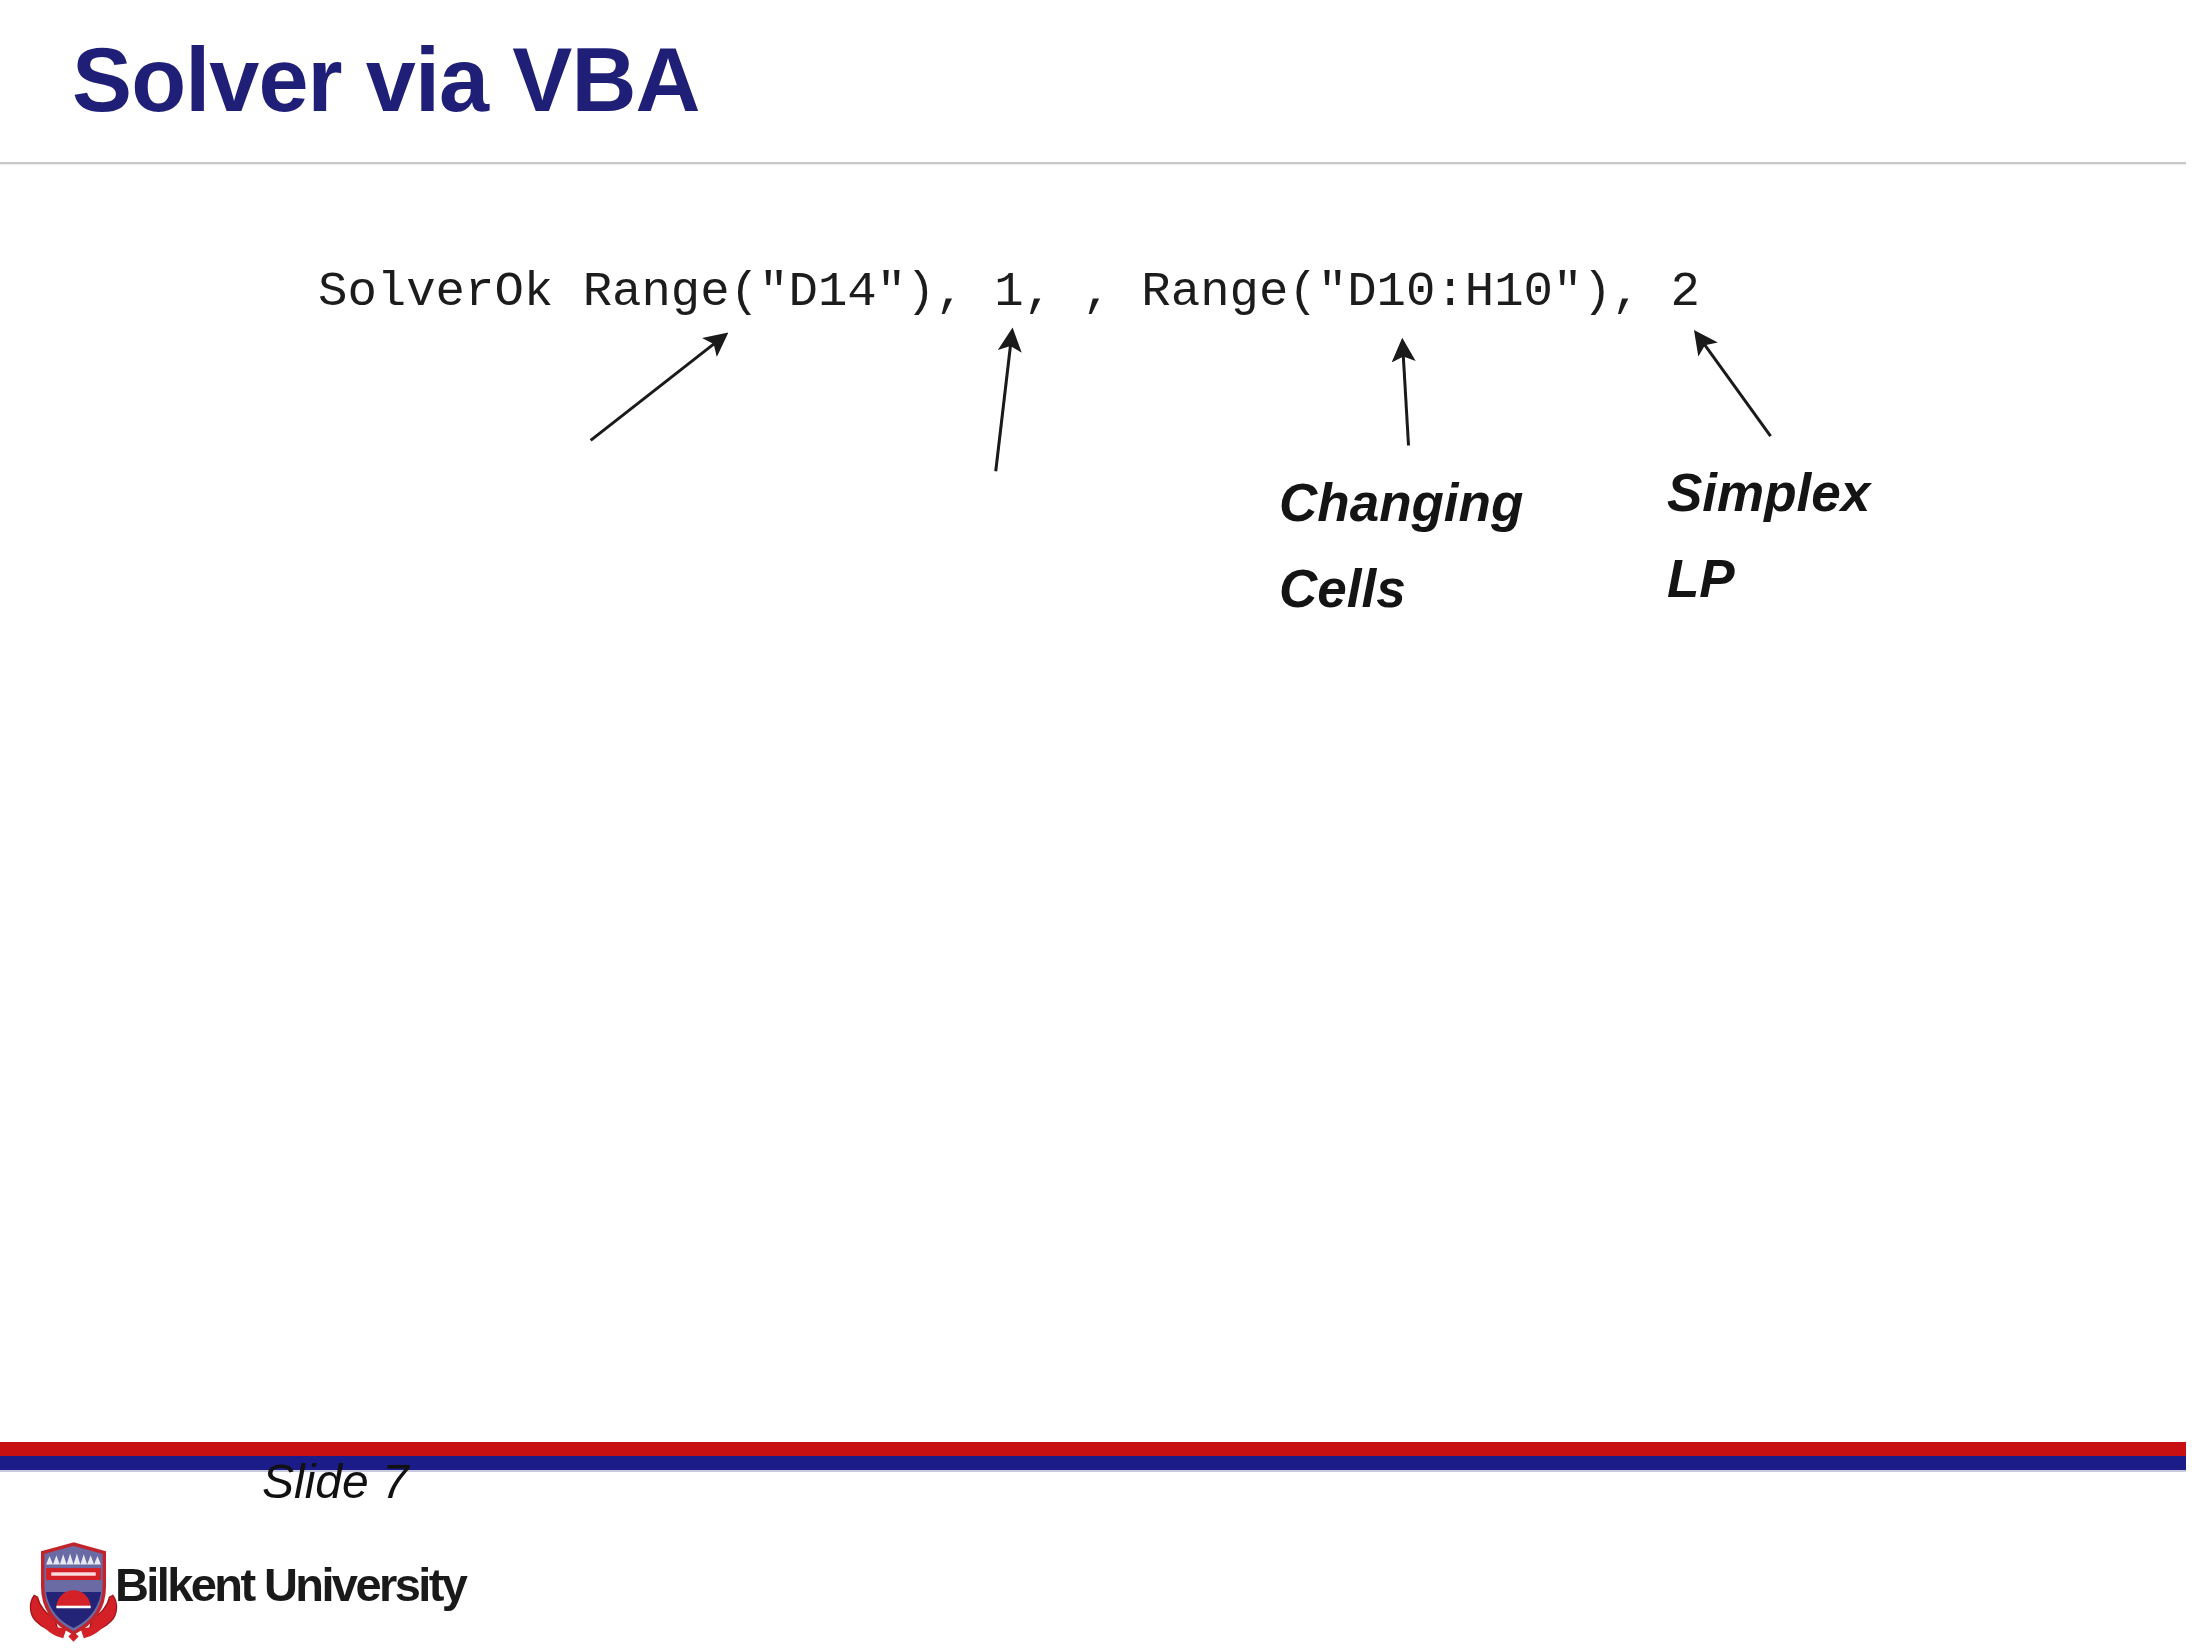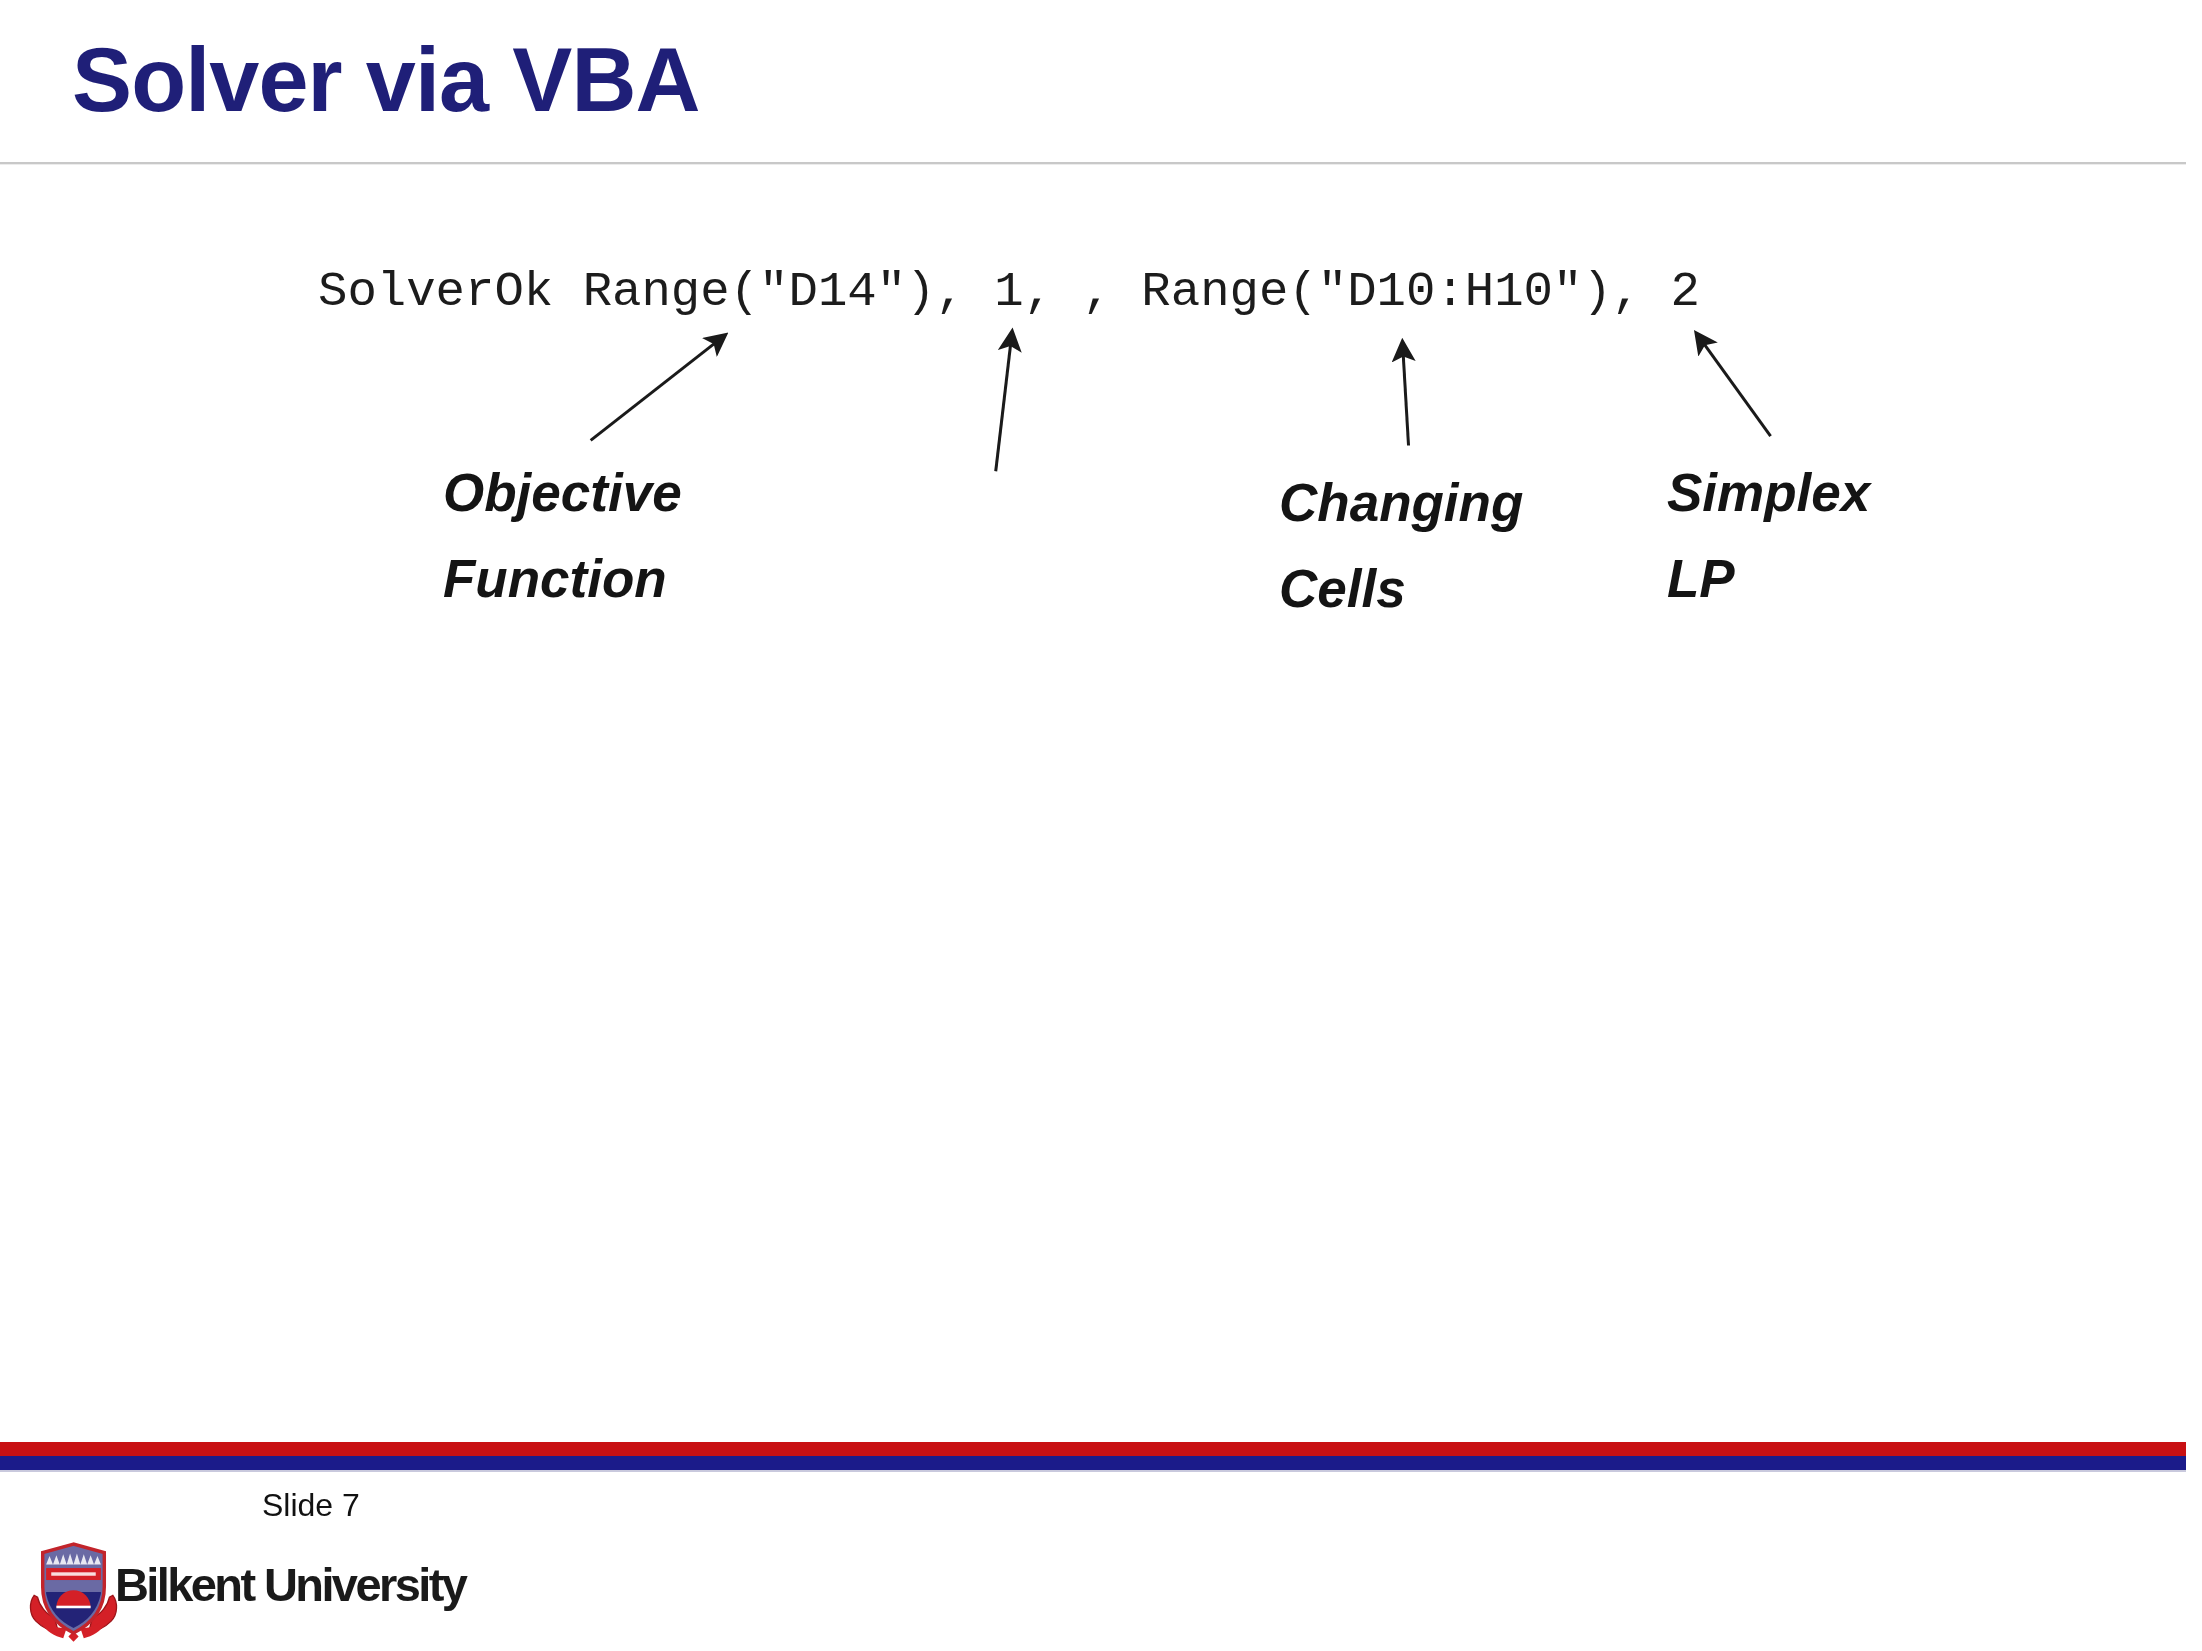--- a/index.html
+++ b/index.html
@@ -85,23 +85,24 @@
     position: absolute;
     left: 0;
     top: 1470px;
     width: 2203px;
     height: 1.7px;
     background: #c9c9dd;
   }
   .slide-number {
     position: absolute;
     left: 262px;
-    top: 1487px;
+    top: 1454px;
     font-family: "Liberation Sans", sans-serif;
-    font-size: 32px;
+    font-style: italic;
+    font-size: 48px;
     color: #111111;
   }
   .logo {
     position: absolute;
     left: 29px;
     top: 1542px;
   }
   .university {
     position: absolute;
     left: 115px;
@@ -129,22 +130,20 @@
       <marker id="ah" markerWidth="8" markerHeight="8" refX="6.5" refY="4" orient="auto" markerUnits="strokeWidth">
         <path d="M0,0 L8,4 L0,8 L1.8,4 Z" fill="#1a1a1a"></path>
       </marker>
     </defs>
     <line x1="686" y1="512" x2="842" y2="390" stroke="#1a1a1a" stroke-width="3.5" marker-end="url(#ah)"></line>
     <line x1="1157" y1="548" x2="1176" y2="386" stroke="#1a1a1a" stroke-width="3.5" marker-end="url(#ah)"></line>
     <line x1="1637" y1="518" x2="1630" y2="398" stroke="#1a1a1a" stroke-width="3.5" marker-end="url(#ah)"></line>
     <line x1="2058" y1="507" x2="1972" y2="388" stroke="#1a1a1a" stroke-width="3.5" marker-end="url(#ah)"></line>
   </svg>
 
-  <div class="label label-objective">Objective
-Function</div>
   <div class="label label-simplex">Simplex
 LP</div>
   <div class="label label-changing">Changing
 Cells</div>
 
   <div class="bar-red"></div>
   <div class="bar-blue"></div>
   <div class="bar-shadow"></div>
 
   <div class="slide-number">Slide 7</div>

